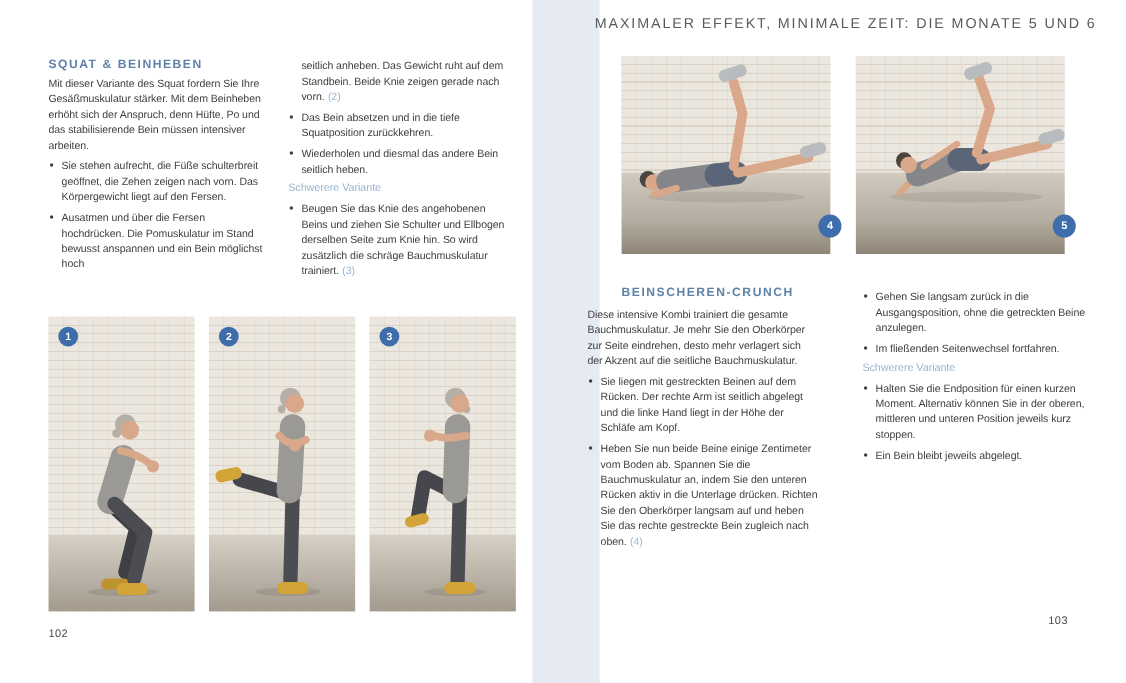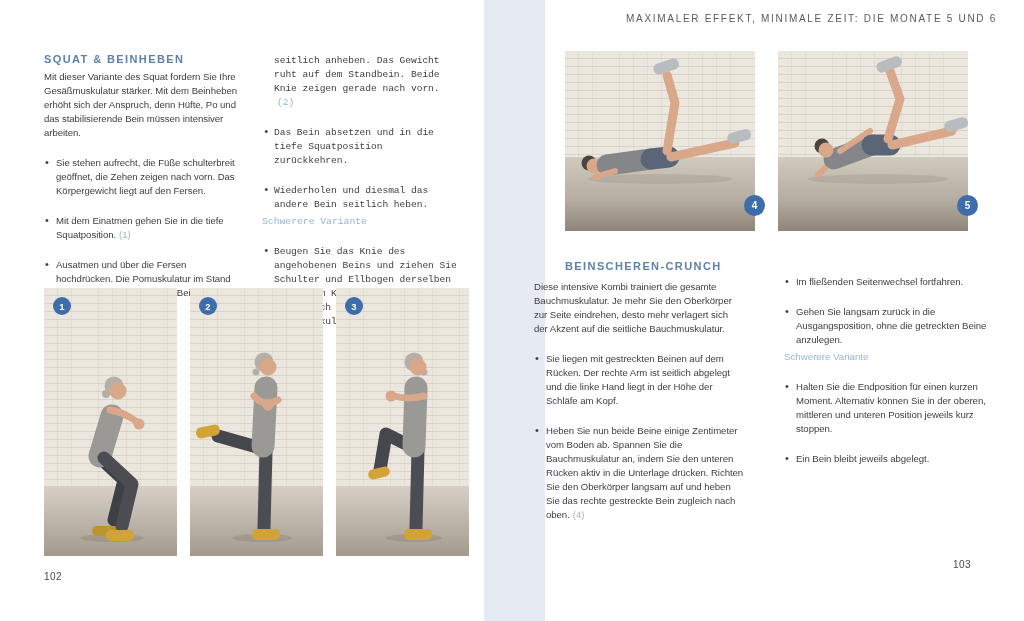--- a/index.html
+++ b/index.html
@@ -11,28 +11,28 @@
 
   
   .exercise-heading{
     position:absolute;margin:0;font-size:11px;font-weight:700;letter-spacing:1.4px;
     color:#5d81a8;white-space:nowrap;
   }
   .col{position:absolute;font-size:9.6px;line-height:14px;letter-spacing:-0.05px;}
   .col p{margin:0 0 2px 0;}
   .col p.cont{padding-left:12px;}
   ul.bullets{list-style:none;margin:0;padding:0;}
-  ul.bullets li{position:relative;padding-left:12px;margin:16px 0 3px 0;}
+  ul.bullets li{position:relative;padding-left:12px;margin:5px 0 3px 0;}
   ul.bullets li::before{content:"\2022";position:absolute;left:1px;top:-1px;font-size:11px;color:#3e3e40;}
   .variant-heading{margin:11px 0 3px 0;font-size:9.8px;font-weight:400;color:#9ab5d2;}
   .ref{color:#9ab5d2;margin-left:3px;}
   .ref:empty{display:none;}
   .page-number{position:absolute;font-size:10px;color:#48484a;letter-spacing:0.4px;text-align:center;}
   .running-header{
-    position:absolute;top:13px;right:27px;font-size:10px;font-weight:500;
+    position:absolute;top:13px;right:27px;font-size:13px;font-weight:500;
     letter-spacing:1.7px;color:#5a5a5c;white-space:nowrap;text-align:center;
   }
 
   
   .photo-row{position:absolute;left:44px;top:288px;display:flex;gap:13px;}
   .photo{
     position:relative;overflow:hidden;
     background-color:#ece7de;
     background-image:
       repeating-linear-gradient(180deg, rgba(255,255,255,0) 0 7px, rgba(203,196,182,0.55) 7px 8px),
@@ -64,26 +64,25 @@
 <div class="gutter"></div>
 
 <section>
 
   <h2 class="exercise-heading" style="left:44px;top:53px;">SQUAT &amp; BEINHEBEN</h2>
 
   <div class="col" style="left:44px;top:70px;width:197px;">
     <p>Mit dieser Variante des Squat fordern Sie Ihre Gesäßmuskulatur stärker. Mit dem Beinheben erhöht sich der Anspruch, denn Hüfte, Po und das stabilisierende Bein müssen intensiver arbeiten.</p>
     <ul class="bullets">
       <li><span>Sie stehen aufrecht, die Füße schulterbreit geöffnet, die Zehen zeigen nach vorn. Das Körpergewicht liegt auf den Fersen.</span></li>
-      <li><span>Mit dem Einatmen gehen Sie in die tiefe Squatposition.</span><span class="ref">(1)</span></li>
       <li><span>Ausatmen und über die Fersen hochdrücken. Die Pomuskulatur im Stand bewusst anspannen und ein Bein möglichst hoch</span></li>
     </ul>
   </div>
 
-  <div class="col" style="left:262px;top:54px;width:197px;font-family:Liberation Mono, monospace;">
+  <div class="col" style="left:262px;top:54px;width:197px;">
     <p class="cont"><span>seitlich anheben. Das Gewicht ruht auf dem Standbein. Beide Knie zeigen gerade nach vorn.</span><span class="ref">(2)</span></p>
     <ul class="bullets">
       <li><span>Das Bein absetzen und in die tiefe Squatposition zurückkehren.</span></li>
       <li><span>Wiederholen und diesmal das andere Bein seitlich heben.</span></li>
     </ul>
     <p class="variant-heading">Schwerere Variante</p>
     <ul class="bullets">
       <li><span>Beugen Sie das Knie des angehobenen Beins und ziehen Sie Schulter und Ellbogen derselben Seite zum Knie hin. So wird zusätzlich die schräge Bauchmuskulatur trainiert.</span><span class="ref">(3)</span></li>
     </ul>
   </div>
@@ -192,22 +191,22 @@
   <div class="col" style="left:534px;top:280px;width:210px;">
     <p>Diese intensive Kombi trainiert die gesamte Bauchmuskulatur. Je mehr Sie den Oberkörper zur Seite eindrehen, desto mehr verlagert sich der Akzent auf die seitliche Bauchmuskulatur.</p>
     <ul class="bullets">
       <li><span>Sie liegen mit gestreckten Beinen auf dem Rücken. Der rechte Arm ist seitlich abgelegt und die linke Hand liegt in der Höhe der Schläfe am Kopf.</span></li>
       <li><span>Heben Sie nun beide Beine einige Zentimeter vom Boden ab. Spannen Sie die Bauchmuskulatur an, indem Sie den unteren Rücken aktiv in die Unterlage drücken. Richten Sie den Oberkörper langsam auf und heben Sie das rechte gestreckte Bein zugleich nach oben.</span><span class="ref">(4)</span></li>
     </ul>
   </div>
 
   <div class="col" style="left:784px;top:259px;width:214px;">
     <ul class="bullets">
+      <li><span>Gehen Sie langsam zurück in die Ausgangsposition, ohne die getreckten Beine anzulegen.</span></li>
       <li><span>Im fließenden Seitenwechsel fortfahren.</span></li>
-      <li><span>Gehen Sie langsam zurück in die Ausgangsposition, ohne die getreckten Beine anzulegen.</span></li>
     </ul>
     <p class="variant-heading">Schwerere Variante</p>
     <ul class="bullets">
       <li><span>Halten Sie die Endposition für einen kurzen Moment. Alternativ können Sie in der oberen, mittleren und unteren Position jeweils kurz stoppen.</span></li>
     </ul>
     <ul class="bullets">
       <li><span>Ein Bein bleibt jeweils abgelegt.</span></li>
     </ul>
   </div>
 

